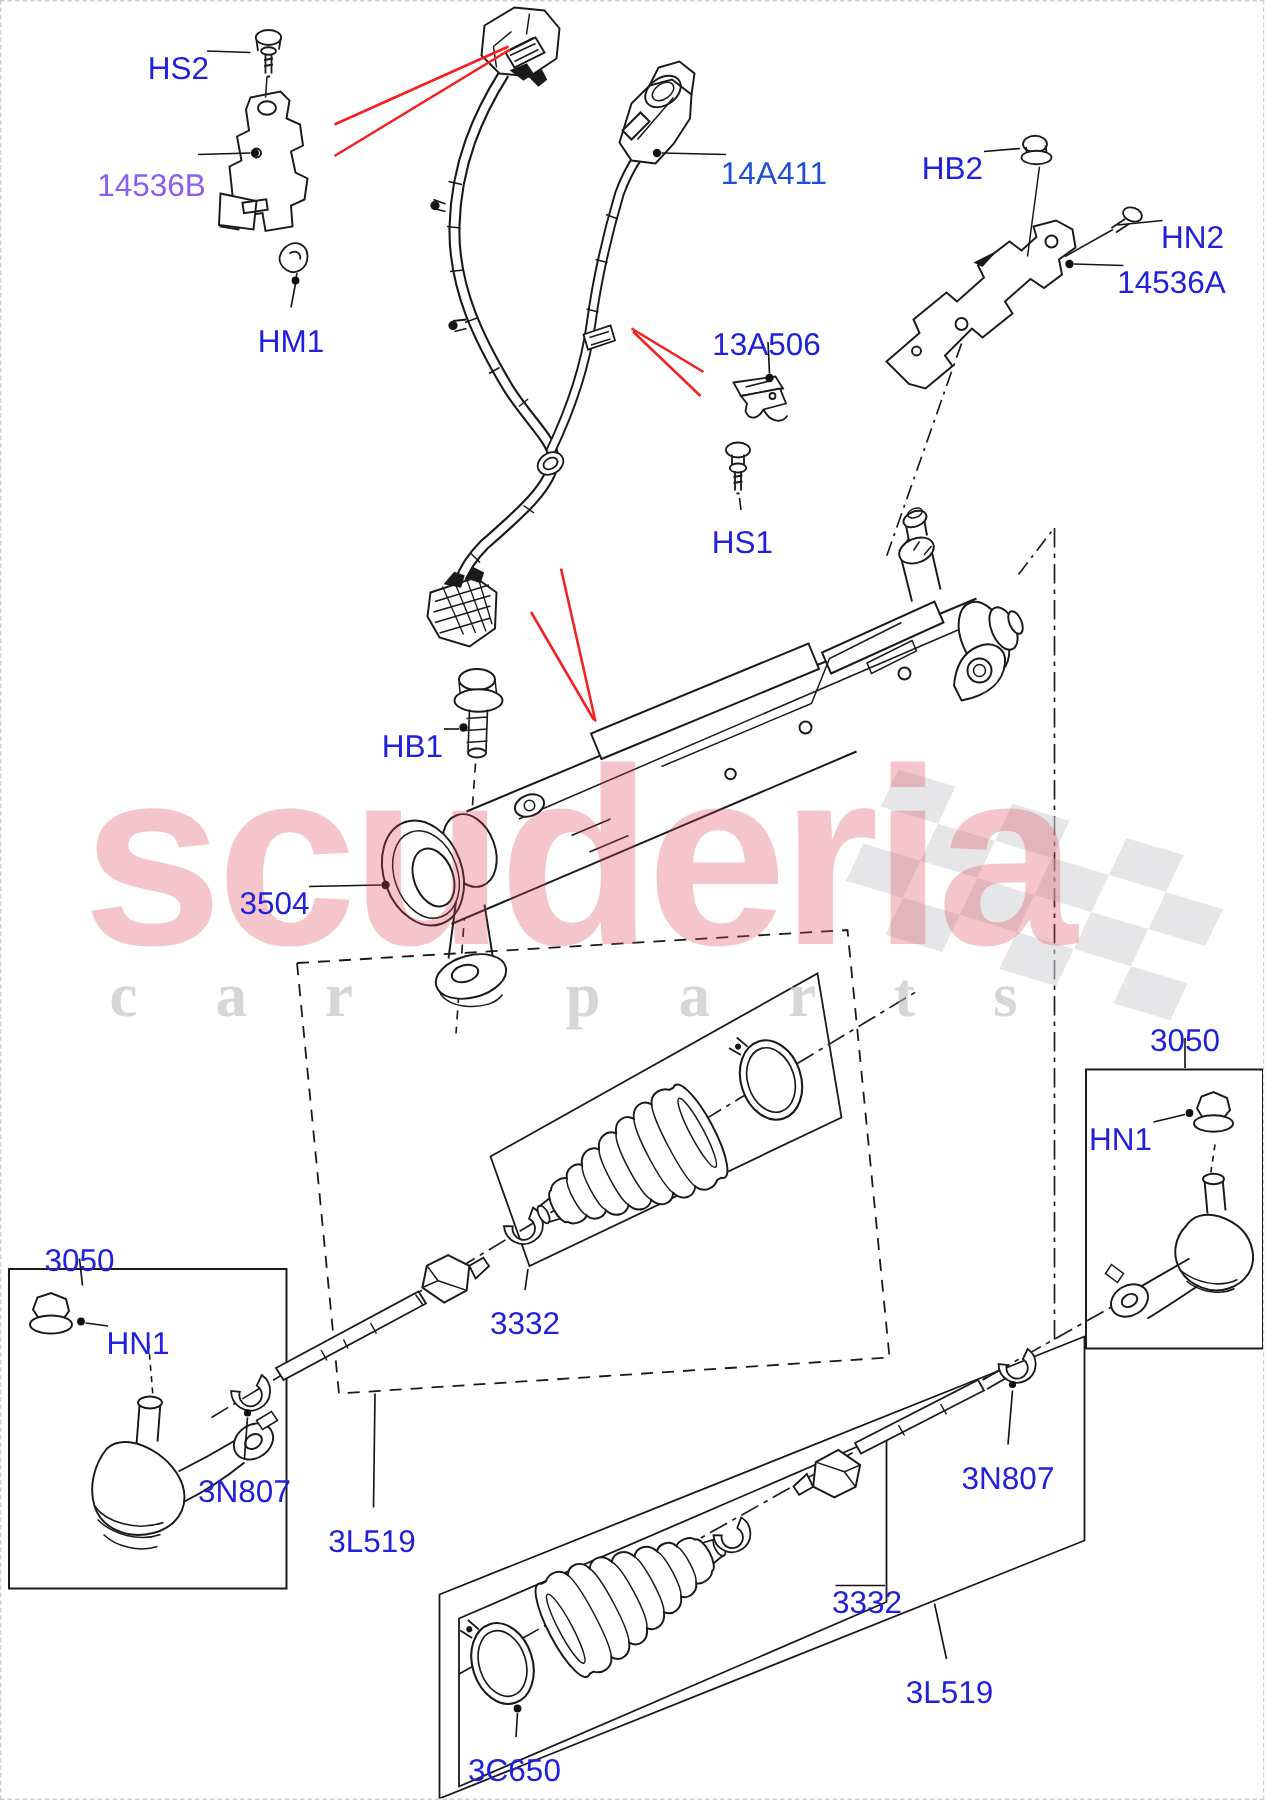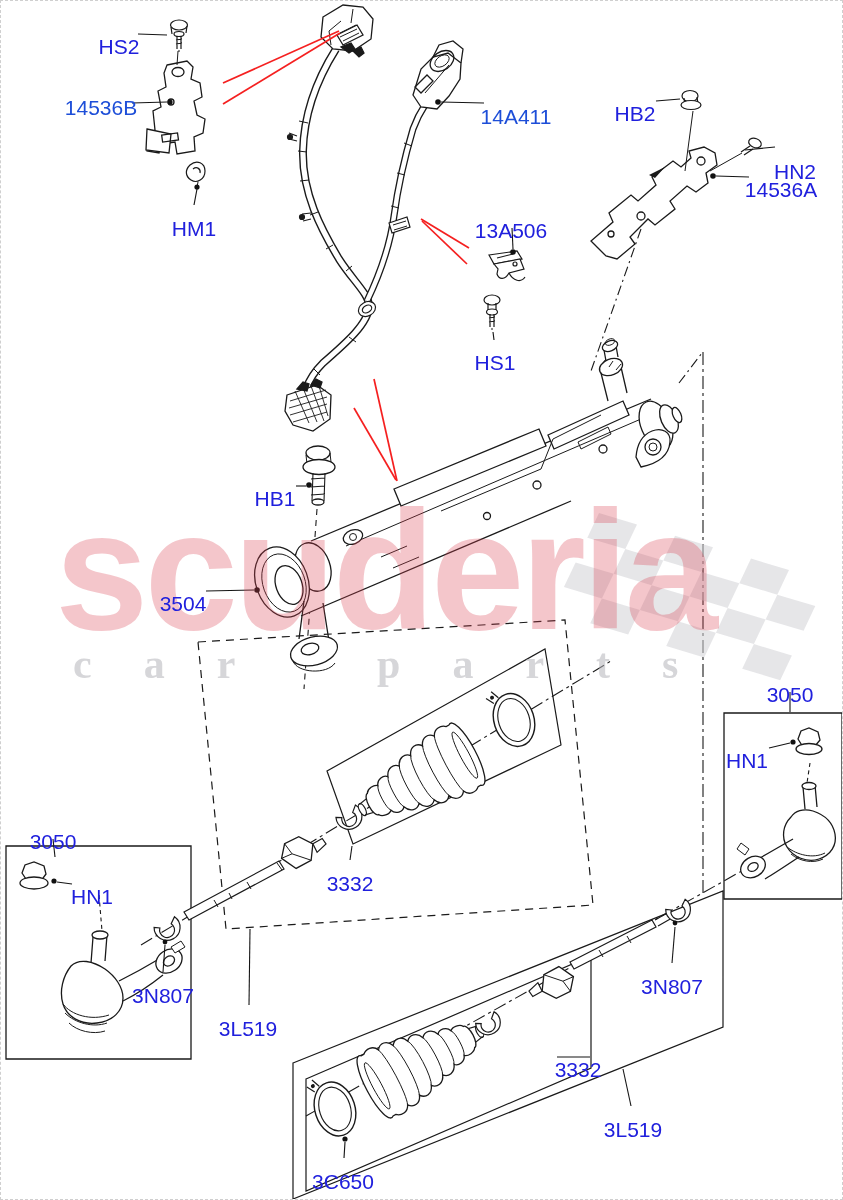--- a/index.html
+++ b/index.html
@@ -371,27 +371,27 @@
           <rect x="114" y="78" width="38" height="26" fill="#d2d2d6"></rect>
           <rect x="190" y="78" width="38" height="26" fill="#d2d2d6"></rect>
         </g>
   </svg>
   <div class="wm-primary" style="color: rgba(217, 66, 84, 0.3);">scuderia</div>
   <div class="wm-secondary" style="color: rgba(180, 180, 186, 0.55); font-family: Liberation Serif, serif;">car parts</div>
 </div>
 
 <div class="labels-layer" id="labels-layer">
       <div class="part-label" style="left: 118px; top: 33px; color: rgb(32, 32, 221);">HS2</div>
-      <div class="part-label" style="left: 100px; top: 94px; color: #1d4ed8;">14536B</div>
+      <div class="part-label" style="left: 100px; top: 111px; color: #8b5cf6;">14536B</div>
       <div class="part-label" style="left: 193px; top: 215px; color: rgb(32, 32, 221);">HM1</div>
       <div class="part-label" style="left: 515px; top: 103px; color: #1d4ed8;">14A411</div>
       <div class="part-label" style="left: 510px; top: 217px; color: rgb(32, 32, 221); text-align: center;">13A506</div>
       <div class="part-label" style="left: 494px; top: 349px; color: rgb(32, 32, 221);">HS1</div>
       <div class="part-label" style="left: 634px; top: 100px; color: rgb(32, 32, 221);">HB2</div>
-      <div class="part-label" style="left: 794px; top: 158px; color: rgb(32, 32, 221);">HN2</div>
+      <div class="part-label" style="left: 794px; top: 146px; color: rgb(32, 32, 221);">HN2</div>
       <div class="part-label" style="left: 780px; top: 176px; color: rgb(32, 32, 221);">14536A</div>
       <div class="part-label" style="left: 274px; top: 485px; color: rgb(32, 32, 221);">HB1</div>
       <div class="part-label" style="left: 182px; top: 590px; color: rgb(32, 32, 221);">3504</div>
       <div class="part-label" style="left: 789px; top: 681px; color: rgb(32, 32, 221);">3050</div>
       <div class="part-label" style="left: 746px; top: 747px; color: rgb(32, 32, 221);">HN1</div>
       <div class="part-label" style="left: 52px; top: 828px; color: rgb(32, 32, 221);">3050</div>
       <div class="part-label" style="left: 91px; top: 883px; color: rgb(32, 32, 221);">HN1</div>
       <div class="part-label" style="left: 162px; top: 982px; color: rgb(32, 32, 221);">3N807</div>
       <div class="part-label" style="left: 247px; top: 1015px; color: rgb(32, 32, 221);">3L519</div>
       <div class="part-label" style="left: 349px; top: 870px; color: rgb(32, 32, 221);">3332</div>

